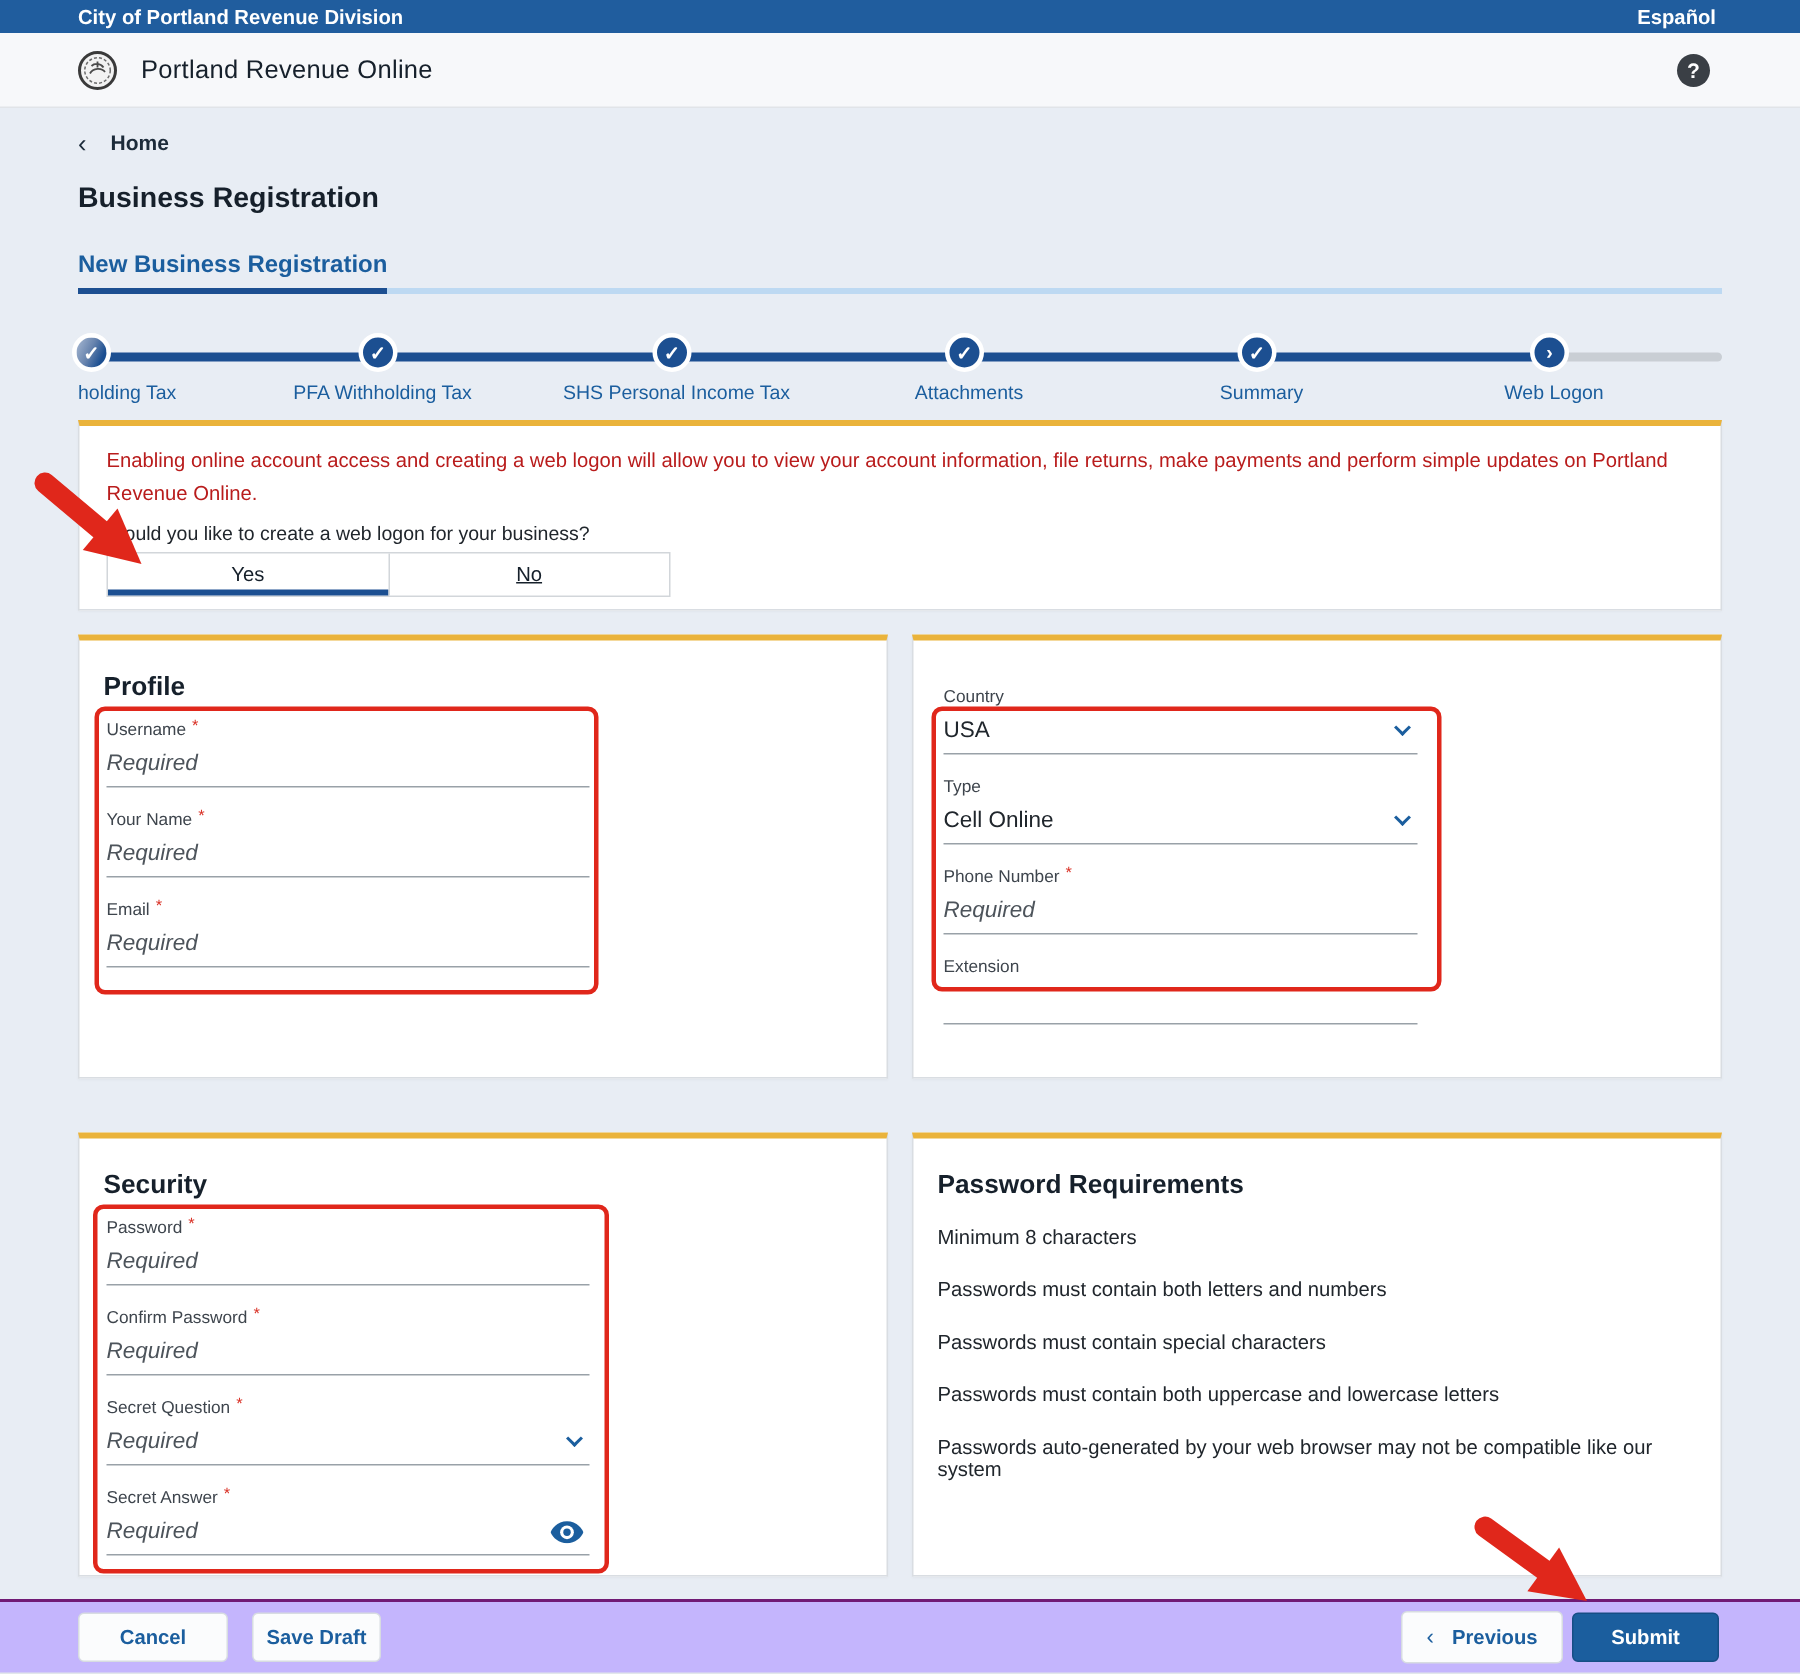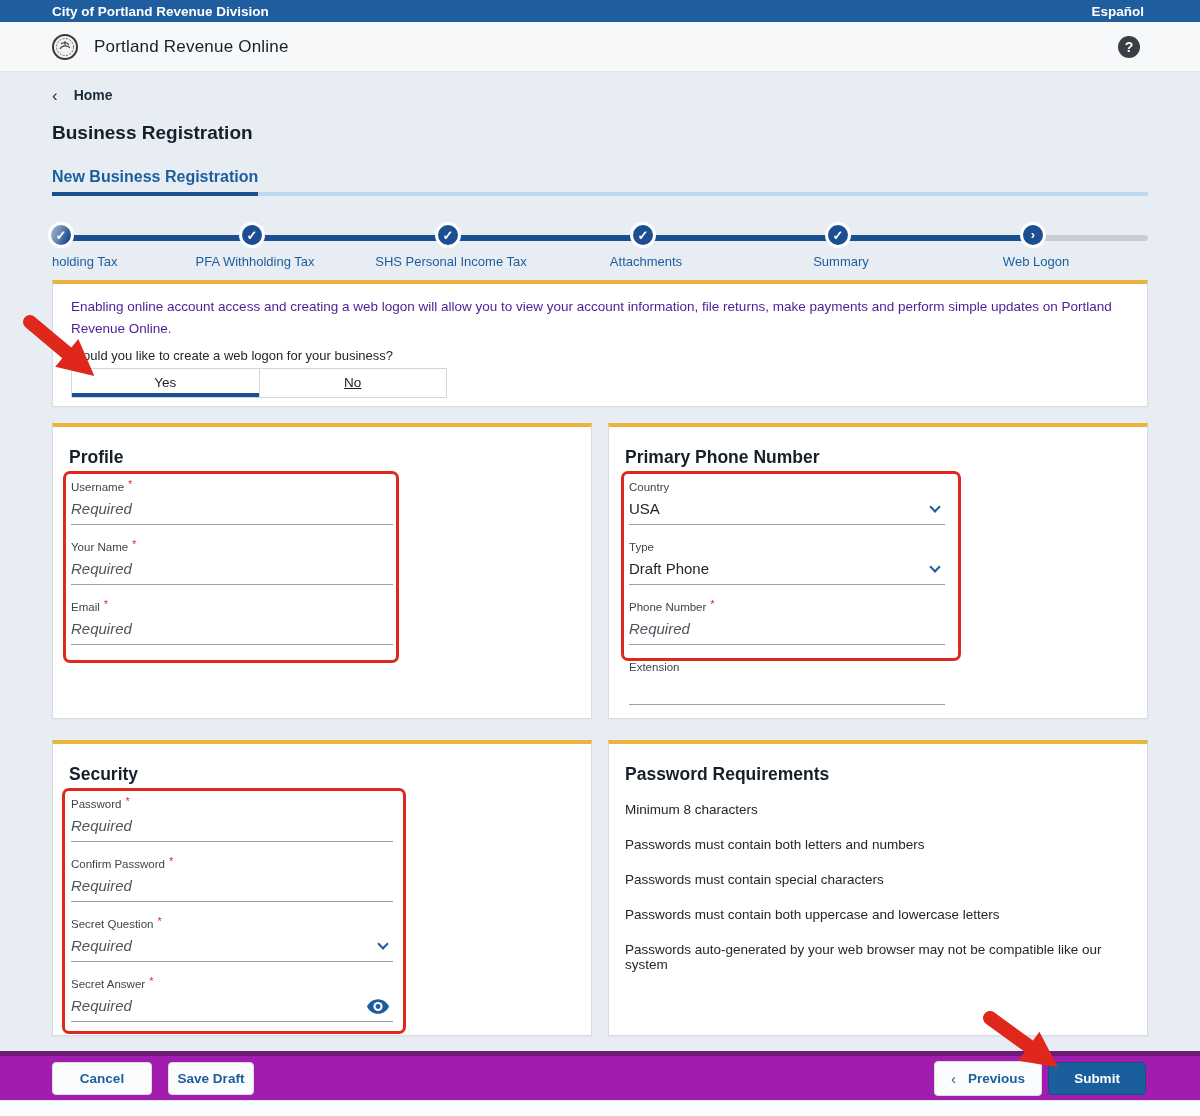--- a/index.html
+++ b/index.html
@@ -56,30 +56,30 @@
   .steplabel {
     position:absolute; top:42px; font-size:13px; color:#1b5e9e; white-space:nowrap; cursor:pointer;
   }
   .steplabel.centered { transform:translateX(-50%); }
   
   .panel {
     background:#fff; border:1px solid #d9dde2; border-top:4px solid #eab33b;
     box-shadow:0 1px 2px rgba(0,0,0,.04);
   }
   .intro-panel { margin:10px 52px 0; height:127px; padding:12px 18px 12px; }
-  .intro-desc { font-size:13.5px; line-height:1.62; color:#4c1d95; max-width:1048px; }
+  .intro-desc { font-size:13.5px; line-height:1.62; color:#b91c1c; max-width:1048px; }
   .intro-question { font-size:13px; color:#20262c; margin-top:8px; }
   .toggle { margin-top:5px; width:376px; display:flex; border:1px solid #d2d6da; background:#fff; }
   .tbtn {
     flex:1; text-align:center; padding:6px 0 7px; font-size:13.5px; color:#16202b; cursor:pointer;
   }
   .tbtn.selected { box-shadow:inset 0 -4px 0 #1c4f91; }
   .tbtn.no { border-left:1px solid #d2d6da;text-decoration:underline; }
   
-  .grid { margin:16px 52px 0; display:grid; grid-template-columns:540px 540px; gap:21px 16px; }
+  .grid { margin:16px 52px 0; display:grid; grid-template-columns:540px 540px; gap:36px 16px; }
   .card { position:relative; height:296px; padding:20px 16px 0; }
   .card h2 { font-size:17.5px; font-weight:bold; color:#16202b; height:22px; }
   .fields { margin-top:12px; width:322px; margin-left:2px; }
   .fields.phone { width:316px; margin-left:4px; }
   .field { margin-bottom:16px; }
   .flabel { font-size:11.5px; color:#3e454d; height:14px; }
   .req { color:#d93025; margin-left:4px; font-size:11px; position:relative; top:-3px; }
   .finput {
     width:100%; border:none; border-bottom:1px solid #99a1a8; background:transparent;
     font-family:"Liberation Sans", sans-serif; font-size:15px; color:#20262c;
@@ -103,22 +103,22 @@
   .eye { flex:0 0 auto; margin-right:4px; cursor:pointer; }
   
   .reqlist { margin-top:16px; }
   .reqitem { font-size:13.5px; color:#20262c; height:17px; margin-bottom:18px; }
   
   .annobox {
     position:absolute; border:3px solid #e0271b; border-radius:7px; pointer-events:none; z-index:5;
   }
   
   .footerbar {
-    margin-top:15px; height:50px; background:#a21caf;
-    border-top:5px solid #701a75; border-bottom:1px solid #e2e7eb;
+    margin-top:15px; height:50px; background:#c4b5fd;
+    border-top:2px solid #701a75; border-bottom:1px solid #e2e7eb;
     display:flex; align-items:center; padding:0 54px 0 52px;
   }
   .btn {
     font-family:"Liberation Sans", sans-serif; font-size:13.5px; font-weight:bold;
     border-radius:4px; cursor:pointer; border:1px solid #d7dce1;
     background:#fbfcfd; color:#1b5e9e; padding:8px 0; text-align:center;
   }
   .btn-cancel { width:100px; }
   .btn-save { width:86px; margin-left:16px; }
   .right-group { margin-left:auto; display:flex; align-items:center; }
@@ -216,34 +216,33 @@
         <input class="finput" type="text" placeholder="Required" style="">
       </div>
       <div class="field">
         <div class="flabel"><span>Email</span><span class="req">*</span></div>
         <input class="finput" type="text" placeholder="Required" style="">
       </div>
     </div>
   </div>
 
   <div class="panel card">
-    <h2>Primary Phone Number</h2>
     <div class="annobox" style="left:12px; top:44px; width:340px; height:190px;"></div>
     <div class="fields phone">
       <div class="field">
         <div class="flabel"><span>Country</span></div>
         <div class="fselect">
           <span>USA</span>
           <span class="chev"></span>
         </div>
       </div>
       <div class="field">
         <div class="flabel"><span>Type</span></div>
         <div class="fselect">
-          <span>Draft Phone</span>
+          <span>Cell Online</span>
           <span class="chev"></span>
         </div>
       </div>
       <div class="field">
         <div class="flabel"><span>Phone Number</span><span class="req">*</span></div>
         <input class="finput" type="text" placeholder="Required" style="">
       </div>
       <div class="field">
         <div class="flabel"><span>Extension</span></div>
         <input class="finput" type="text" style="">

